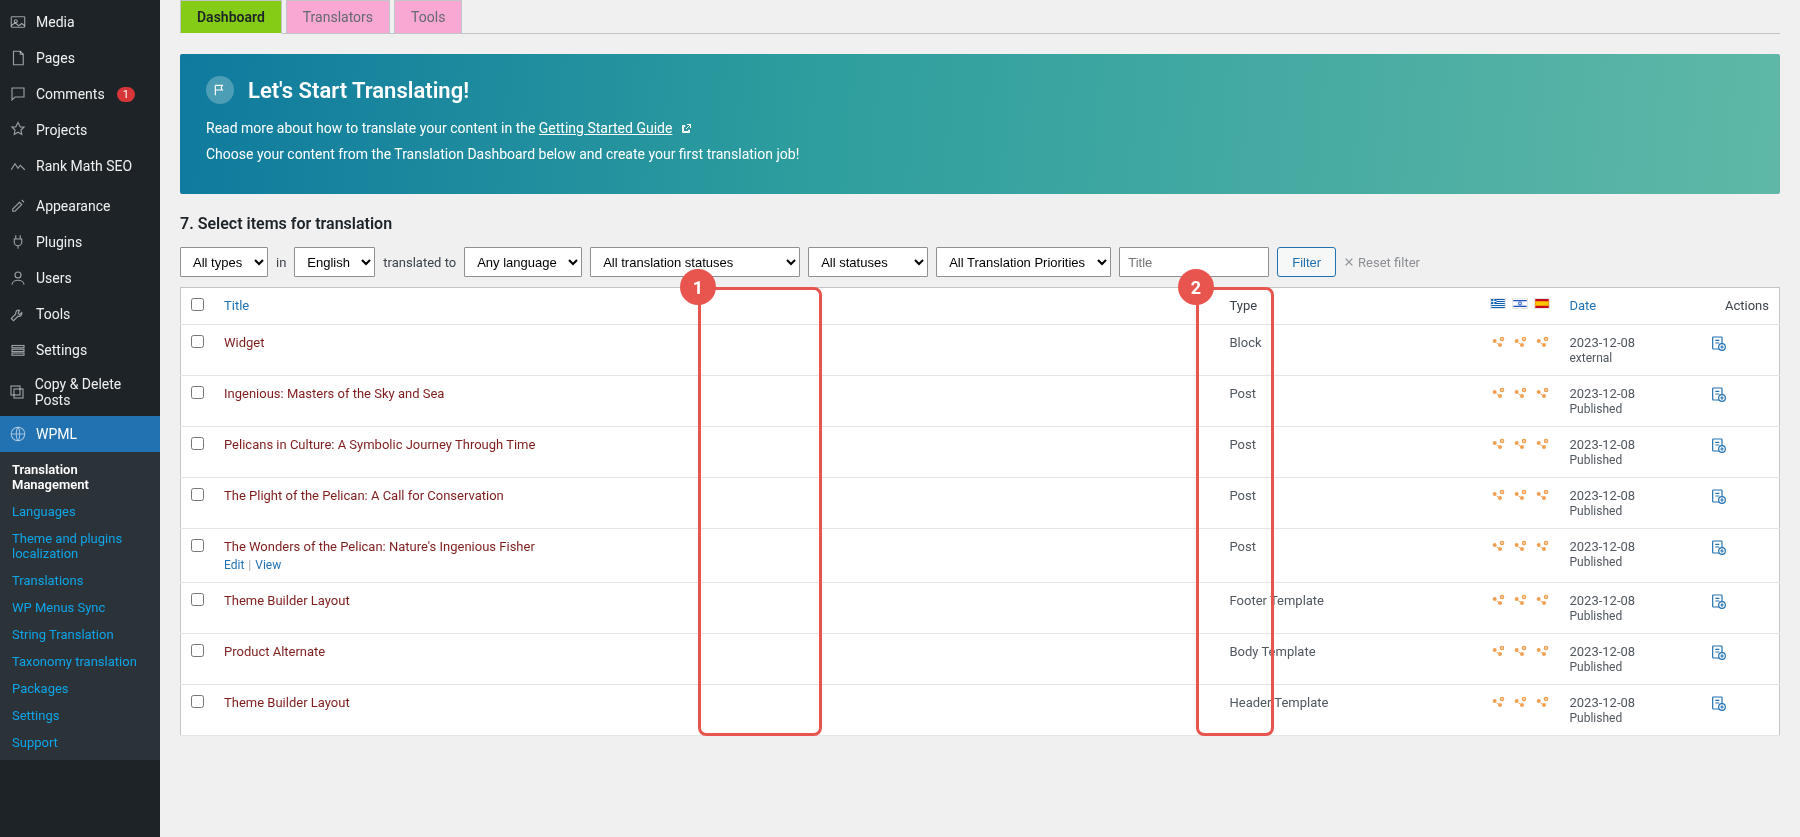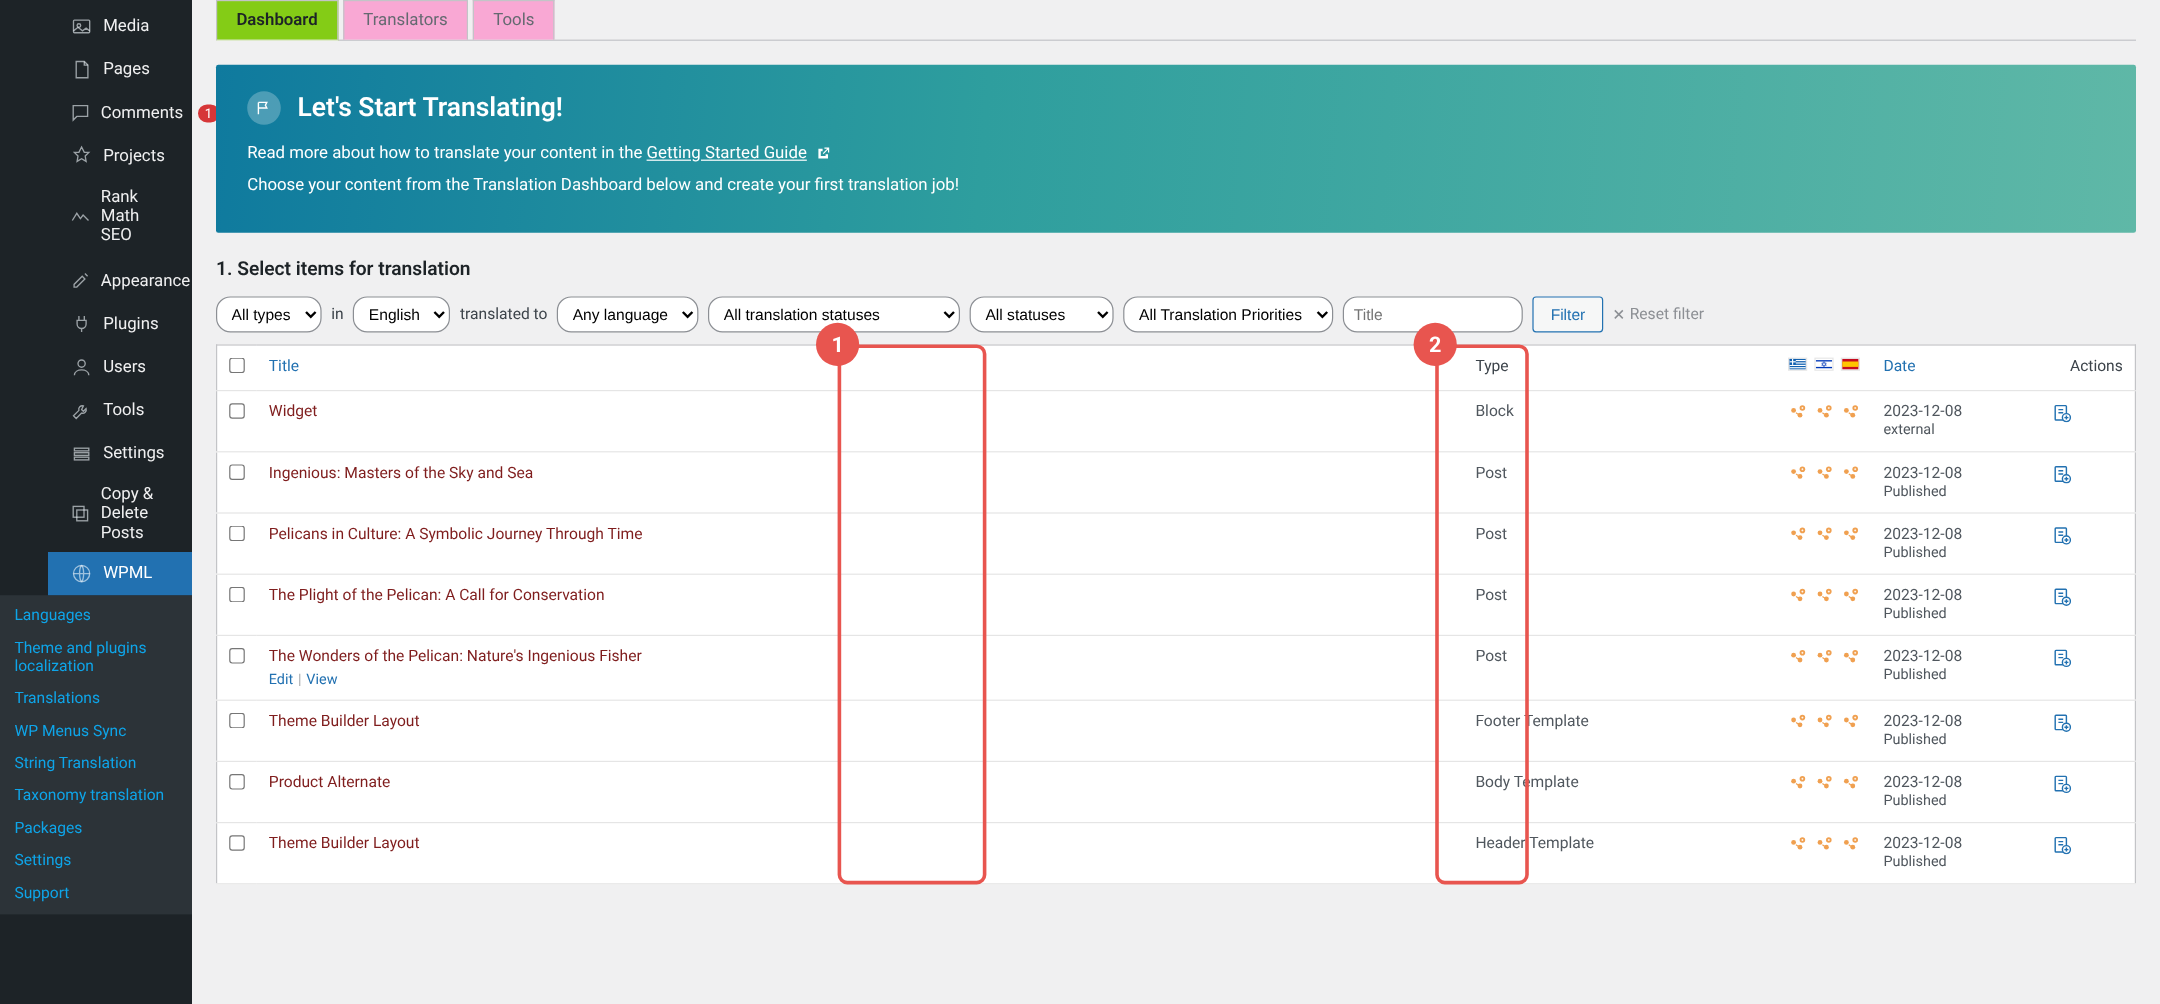--- a/index.html
+++ b/index.html
@@ -2,21 +2,21 @@
 <html><head>
 <meta charset="utf-8">
 <style>
 * { box-sizing: border-box; margin: 0; padding: 0; }
 body { font-family: -apple-system, BlinkMacSystemFont, "Segoe UI", Roboto, sans-serif; font-size: 13px; color: #3c434a; background: #f0f0f1; }
 
 .layout { display: flex; min-height: 100vh; }
 
 
 .sidebar { width: 160px; background: #1d2327; color: #f0f0f1; flex-shrink: 0; padding-top: 4px; }
-.sb-item { display: flex; align-items: center; padding: 8px 18px; cursor: pointer; color: #f0f0f1; font-size: 14px; gap: 8px; margin-left: 40px; }
+.sb-item { display: flex; align-items: center; padding: 8px 8px; cursor: pointer; color: #f0f0f1; font-size: 14px; gap: 8px; }
 .sb-item.separator { margin-bottom: 4px; }
 .sb-item .icon { width: 20px; height: 20px; display: inline-flex; align-items: center; justify-content: center; color: rgba(240,246,252,0.6); }
 .sb-item.active { background: #2271b1; color: #fff; position: relative; }
 .sb-item.active::after { content:''; position:absolute; right:-8px; top:50%; transform:translateY(-50%); border:8px solid transparent; border-right-color:#f0f0f1; }
 .sb-sub { background: #2c3338; padding: 4px 0; }
 .sb-sub-item { padding: 6px 12px; font-size: 13px; color: #0ea5e9; cursor: pointer; }
 .sb-sub-item.current { color: #fff; font-weight: 600; }
 .badge { background: #d63638; color:#fff; border-radius:10px; font-size:11px; padding:1px 6px; margin-left:4px; }
 
 
@@ -28,21 +28,21 @@
 .banner { background: linear-gradient(95deg,#0f7a9e 0%, #2e9e9e 40%, #5fb8a7 100%); color:#fff; border-radius:2px; padding: 22px 26px; margin-bottom: 20px; position:relative; overflow:hidden; }
 .banner h2 { font-size: 22px; font-weight:600; display:flex; align-items:center; gap:14px; margin-bottom:16px; }
 .banner .flagcircle { width:28px; height:28px; border-radius:50%; background:rgba(255,255,255,.25); display:inline-flex; align-items:center; justify-content:center; }
 .banner p { font-size:14px; margin-bottom:10px; }
 .banner a { color:#fff; text-decoration:underline; }
 .banner .ext { display:inline-block; vertical-align:middle; margin-left:4px; }
 
 .section-title { font-size:16px; font-weight:600; margin-bottom:14px; color:#1d2327; }
 
 .filters { display:flex; align-items:center; gap:8px; margin-bottom:10px; flex-wrap:wrap; }
-.filters select, .filters input[type=text] { border:1px solid #8c8f94; border-radius:12px; padding:4px 8px; font-size:13px; height:30px; background:#fff; }
+.filters select, .filters input[type=text] { border:1px solid #8c8f94; border-radius:1px; padding:4px 8px; font-size:13px; height:30px; background:#fff; }
 .filters .lbl { font-size:13px; color:#3c434a; }
 .btn { border:1px solid #2271b1; color:#2271b1; background:#f6f7f7; padding:4px 14px; border-radius:3px; cursor:pointer; font-size:13px; height:30px; }
 .reset { color:#8c8f94; font-size:13px; display:inline-flex; align-items:center; gap:4px; cursor:default; }
 
 
 table.items { width:100%; border-collapse:collapse; background:#fff; border:1px solid #c3c4c7; }
 table.items th, table.items td { text-align:left; padding:10px 10px; font-size:13px; border-bottom:1px solid #e5e5e5; vertical-align:top; }
 table.items th { font-weight:400; color:#2271b1; cursor:pointer; }
 table.items th.nolink { color:#3c434a; cursor:default; }
 table.items td { color:#50575e; }
@@ -173,20 +173,21 @@
           <span class="icon">
             <svg width="18" height="18" viewBox="0 0 24 24" fill="none" stroke="currentColor" stroke-width="1.5">
               <circle cx="12" cy="12" r="9"></circle>
               <path d="M3 12h18M12 3c3 3 3 15 0 18M12 3c-3 3-3 15 0 18"></path>
             </svg>
           </span>
           <span>WPML</span>
         </div>
       </div>
     <div class="sb-sub" id="sb-sub">
+        <div class="sb-sub-item current">Translation Management</div>
         <div class="sb-sub-item">Languages</div>
         <div class="sb-sub-item">Theme and plugins localization</div>
         <div class="sb-sub-item">Translations</div>
         <div class="sb-sub-item">WP Menus Sync</div>
         <div class="sb-sub-item">String Translation</div>
         <div class="sb-sub-item">Taxonomy translation</div>
         <div class="sb-sub-item">Packages</div>
         <div class="sb-sub-item">Settings</div>
         <div class="sb-sub-item">Support</div>
       </div>
@@ -214,21 +215,21 @@
         <a href="#">Getting Started Guide</a>
         <span class="ext">
           <svg width="12" height="12" viewBox="0 0 24 24" fill="none" stroke="#fff" stroke-width="2">
               <path d="M14 3h7v7M21 3l-9 9M5 5h5v2H7v10h10v-3h2v5H5z"></path>
             </svg>
         </span>
       </p>
       <p>Choose your content from the Translation Dashboard below and create your first translation job!</p>
     </div>
 
-    <div class="section-title">1. Select items for translation</div>
+    <div class="section-title">7. Select items for translation</div>
 
     <div class="filters">
       <select><option>All types</option></select>
       <span class="lbl">in</span>
       <select><option>English</option></select>
       <span class="lbl">translated to</span>
       <select><option>Any language</option></select>
       <select style="min-width:210px"><option>All translation statuses</option></select>
       <select style="min-width:120px"><option>All statuses</option></select>
       <select><option>All Translation Priorities</option></select>

